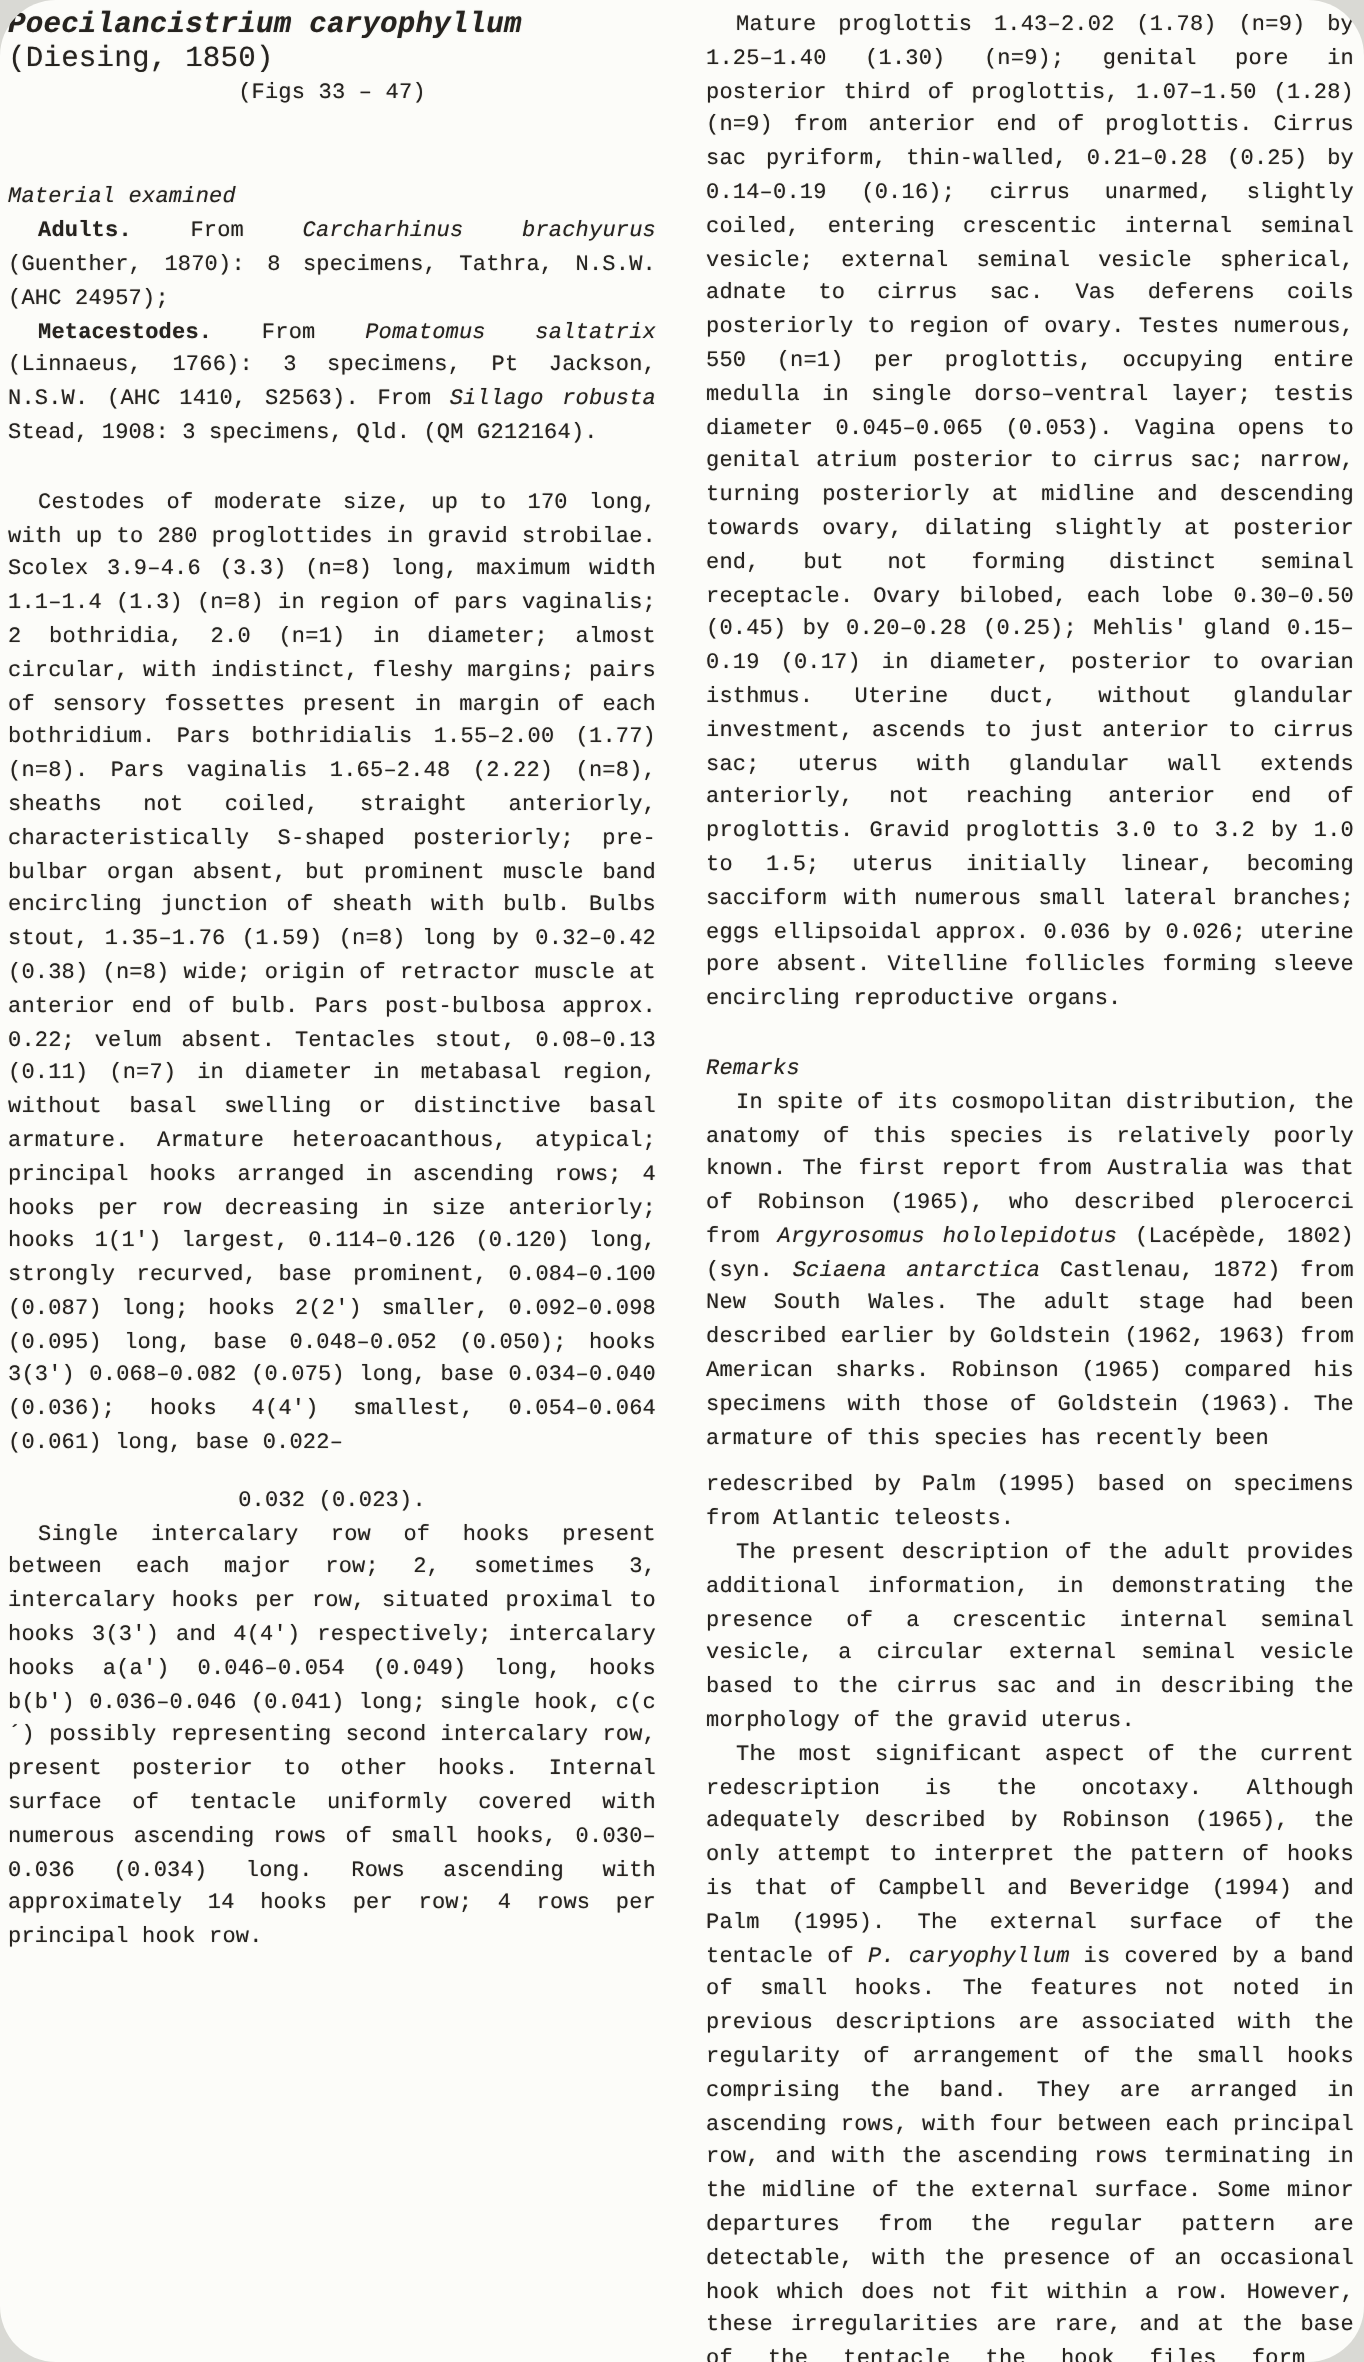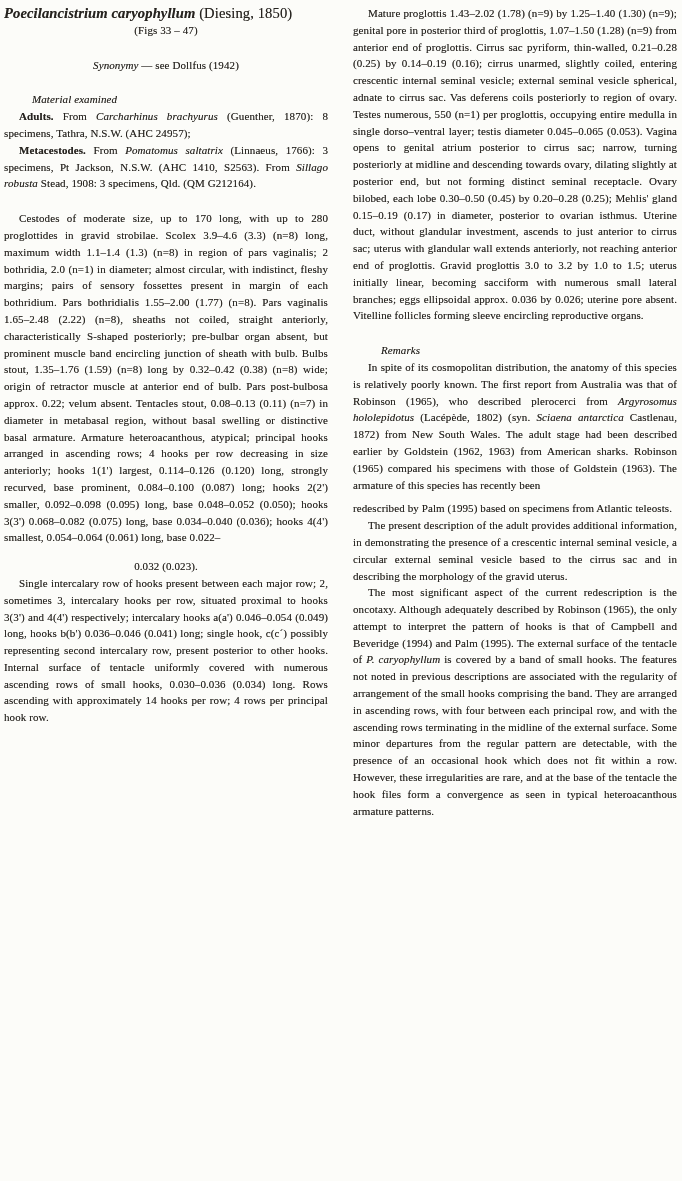--- a/index.html
+++ b/index.html
@@ -1,49 +1,49 @@
 <!DOCTYPE html>
 <html><head>
 <meta charset="utf-8">
 <style>
   html,body{margin:0;padding:0;background:#d9d9d4;}
   .page{
     width:682px;height:1181px;box-sizing:border-box;
     background:#fcfcf9;color:#26231f;
-    font-family:Liberation Serif, serif;
+    font-family:Liberation Mono, monospace;
     overflow:hidden;
     padding:5px 5px 0 4px;
     display:flex;gap:25px;
     text-shadow:0 0 0.5px rgba(38,35,31,0.5);
     letter-spacing:0.1px;
+    border-radius:28px;
   }
   .col{width:324px;flex:0 0 324px;}
   .col p,.col h2,.col h3{
     margin:0;font-weight:normal;
     font-size:11px;line-height:16.8px;
   }
   p.para{text-align:justify;}
   p.line{text-align:center;}
   .indent{text-indent:15px;}
   .s-n{}
   .s-i{font-style:italic;}
   .s-b{font-weight:700;}
   .s-bi{font-weight:700;font-style:italic;}
   h2.heading-title{font-size:14.6px;}
-  h3.heading-section{font-style:italic;margin-left:28px;}
+  h3.heading-section{font-style:italic;}
 </style>
 </head>
 <body>
 
 <div class="page">
   <div class="col">
       <h2 class="heading-title"><span class="s-bi">Poecilancistrium caryophyllum</span><span class="s-n"> (Diesing, 1850)</span></h2>
       <p class="line"><span class="s-n">(Figs 33 – 47)</span></p>
       <div style="height: 18px;"></div>
-      <p class="line"><span class="s-i">Synonymy</span><span class="s-n"> — see Dollfus (1942)</span></p>
       <div style="height: 18px;"></div>
       <h3 class="heading-section"><span class="s-i">Material examined</span></h3>
       <p class="para indent"><span class="s-b">Adults.</span><span class="s-n"> From </span><span class="s-i">Carcharhinus brachyurus</span><span class="s-n"> (Guenther, 1870): 8 specimens, Tathra, N.S.W. (AHC 24957);</span></p>
       <p class="para indent"><span class="s-b">Metacestodes.</span><span class="s-n"> From </span><span class="s-i">Pomatomus saltatrix</span><span class="s-n"> (Linnaeus, 1766): 3 specimens, Pt Jackson, N.S.W. (AHC 1410, S2563). From </span><span class="s-i">Sillago robusta</span><span class="s-n"> Stead, 1908: 3 specimens, Qld. (QM G212164).</span></p>
       <div style="height: 18px;"></div>
       <p class="para indent"><span class="s-n">Cestodes of moderate size, up to 170 long, with up to 280 proglottides in gravid strobilae. Scolex 3.9–4.6 (3.3) (n=8) long, maximum width 1.1–1.4 (1.3) (n=8) in region of pars vaginalis; 2 bothridia, 2.0 (n=1) in diameter; almost circular, with indistinct, fleshy margins; pairs of sensory fossettes present in margin of each bothridium. Pars bothridialis 1.55–2.00 (1.77) (n=8). Pars vaginalis 1.65–2.48 (2.22) (n=8), sheaths not coiled, straight anteriorly, characteristically S-shaped posteriorly; pre-bulbar organ absent, but prominent muscle band encircling junction of sheath with bulb. Bulbs stout, 1.35–1.76 (1.59) (n=8) long by 0.32–0.42 (0.38) (n=8) wide; origin of retractor muscle at anterior end of bulb. Pars post-bulbosa approx. 0.22; velum absent. Tentacles stout, 0.08–0.13 (0.11) (n=7) in diameter in metabasal region, without basal swelling or distinctive basal armature. Armature heteroacanthous, atypical; principal hooks arranged in ascending rows; 4 hooks per row decreasing in size anteriorly; hooks 1(1') largest, 0.114–0.126 (0.120) long, strongly recurved, base prominent, 0.084–0.100 (0.087) long; hooks 2(2') smaller, 0.092–0.098 (0.095) long, base 0.048–0.052 (0.050); hooks 3(3') 0.068–0.082 (0.075) long, base 0.034–0.040 (0.036); hooks 4(4') smallest, 0.054–0.064 (0.061) long, base 0.022–</span></p>
       <div style="height: 12px;"></div>
       <p class="line"><span class="s-n">0.032 (0.023).</span></p>
       <p class="para indent"><span class="s-n">Single intercalary row of hooks present between each major row; 2, sometimes 3, intercalary hooks per row, situated proximal to hooks 3(3') and 4(4') respectively; intercalary hooks a(a') 0.046–0.054 (0.049) long, hooks b(b') 0.036–0.046 (0.041) long; single hook, c(c´) possibly representing second intercalary row, present posterior to other hooks. Internal surface of tentacle uniformly covered with numerous ascending rows of small hooks, 0.030–0.036 (0.034) long. Rows ascending with approximately 14 hooks per row; 4 rows per principal hook row.</span></p>
     </div>

